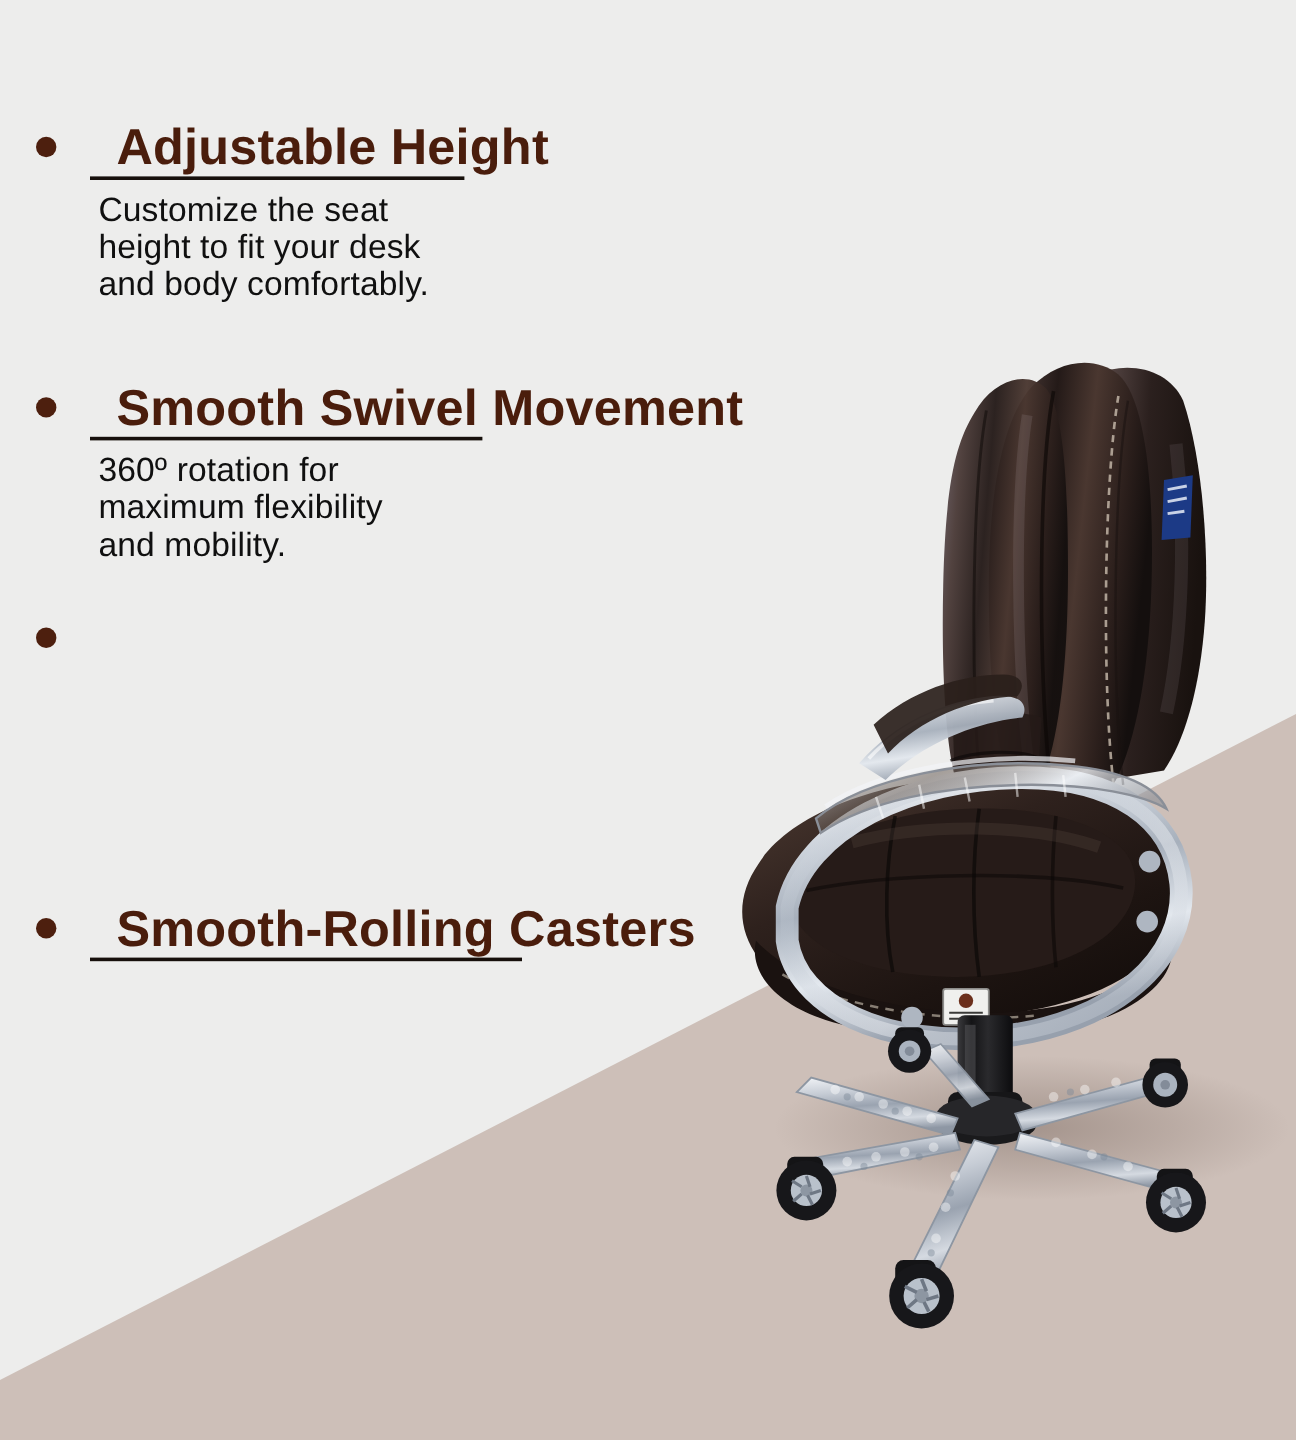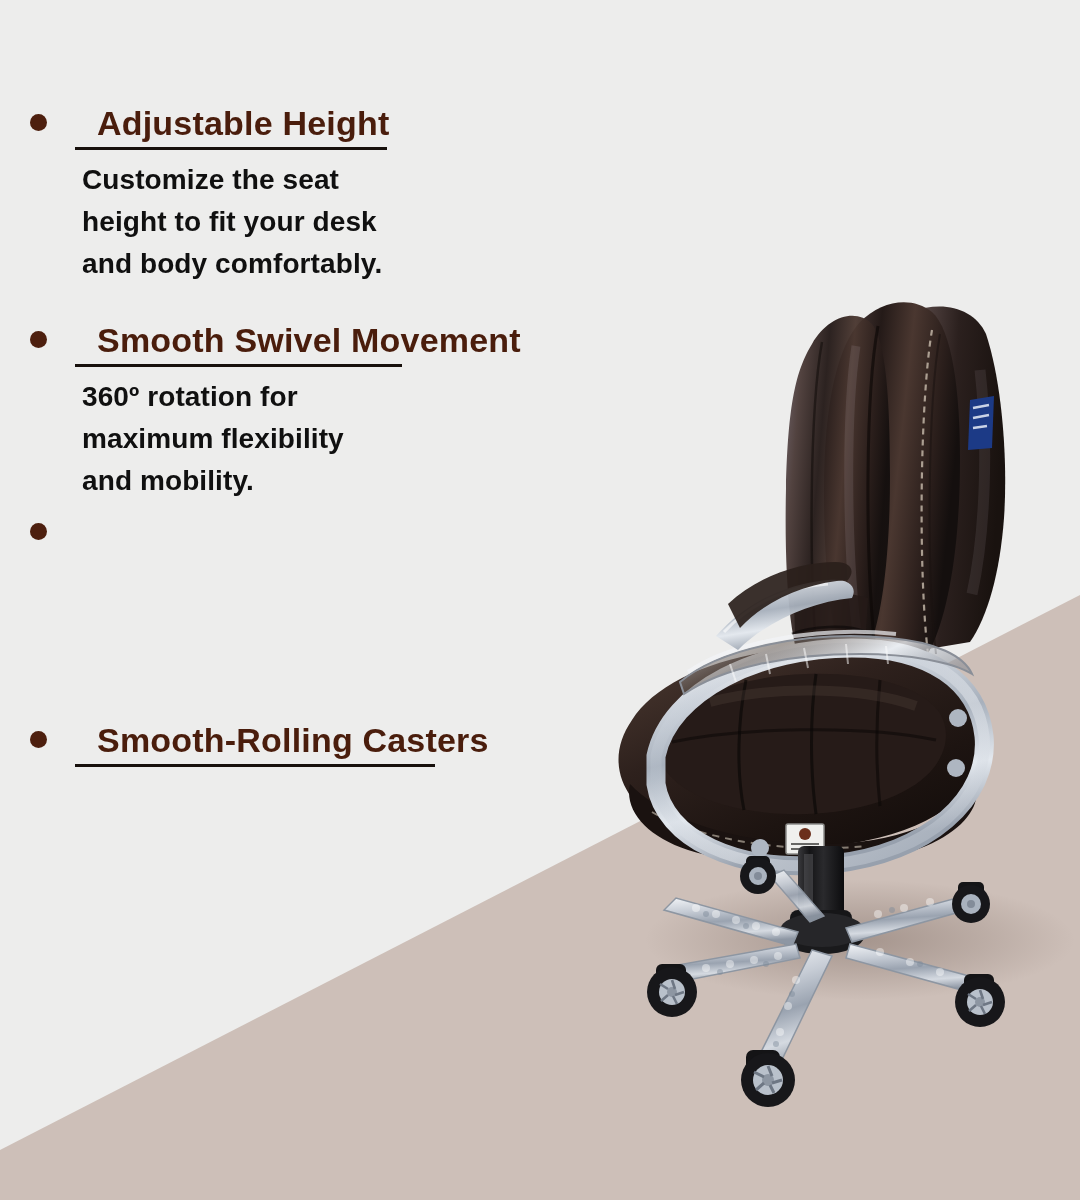--- a/index.html
+++ b/index.html
@@ -59,52 +59,51 @@
     margin-left: 30px;
     margin-top: 10px;
     flex: 0 0 auto;
   }
   .head-wrap {
     margin-left: 28px;
     position: relative;
     display: inline-block;
   }
   .feature-title {
-    font-size: 34px;
+    font-size: 42px;
     font-weight: 700;
     color: #4a1d0c;
     letter-spacing: 0.2px;
     line-height: 38px;
     white-space: nowrap;
     padding: 0 4px 0 22px;
   }
   .title-rule {
     position: absolute;
     left: 0;
     bottom: -8px;
     height: 3px;
     background: #17100c;
     width: 100%;
   }
   .feature-desc {
     margin-left: 82px;
     margin-top: 17px;
     font-size: 28px;
-    line-height: 42px;
+    line-height: 31px;
     color: #101010;
     letter-spacing: 0.1px;
     white-space: pre-line;
-    font-weight: bold;
   }
 
   
   .feature-0 { top: 104px; }
   .feature-1 { top: 305px; margin-top: 16px; }
   .feature-2 { top: 513px; }
-  .feature-3 { top: 721px; }
+  .feature-3 { top: 755px; }
 
   
   .feature-0 .title-rule { width: 312px; }
   .feature-1 .title-rule { width: 327px; }
   .feature-2 .title-rule { width: 363px; }
   .feature-3 .title-rule { width: 360px; }
 
   .feature-1 .feature-desc,
   .feature-3 .feature-desc { margin-left: 82px; }
 

